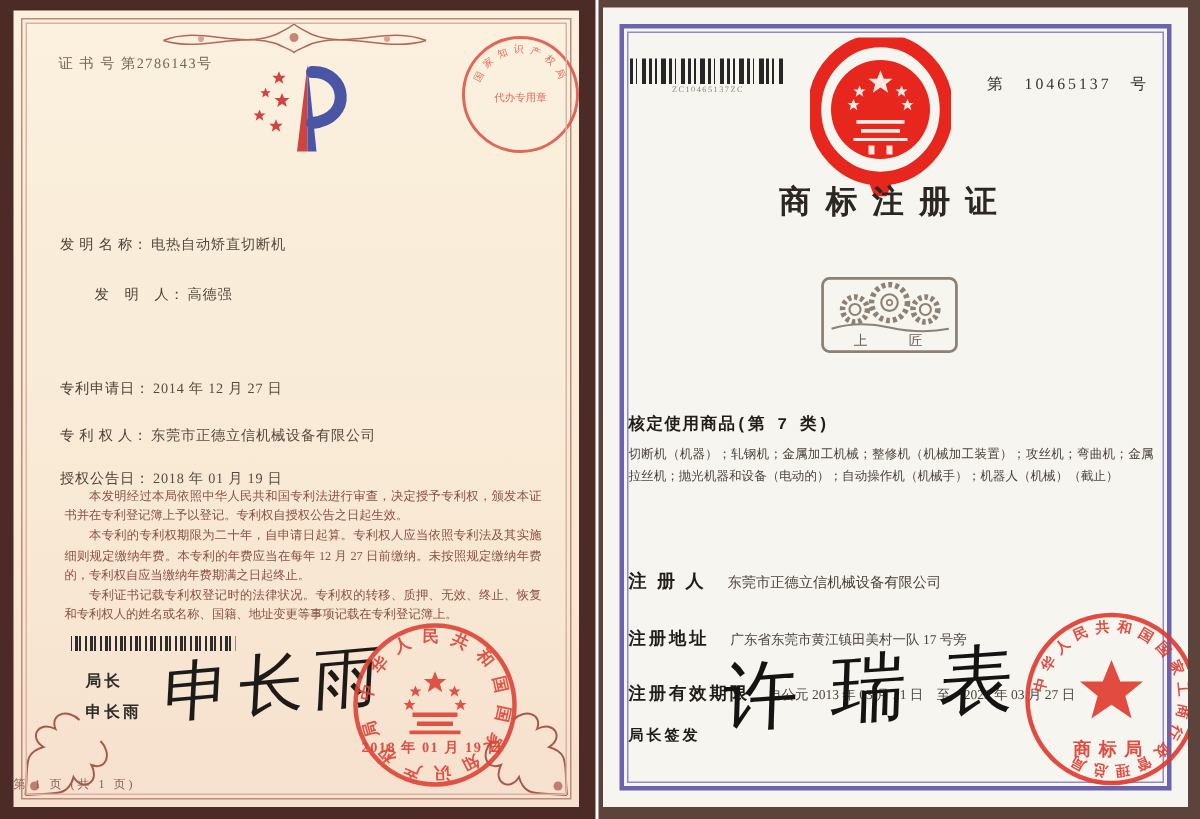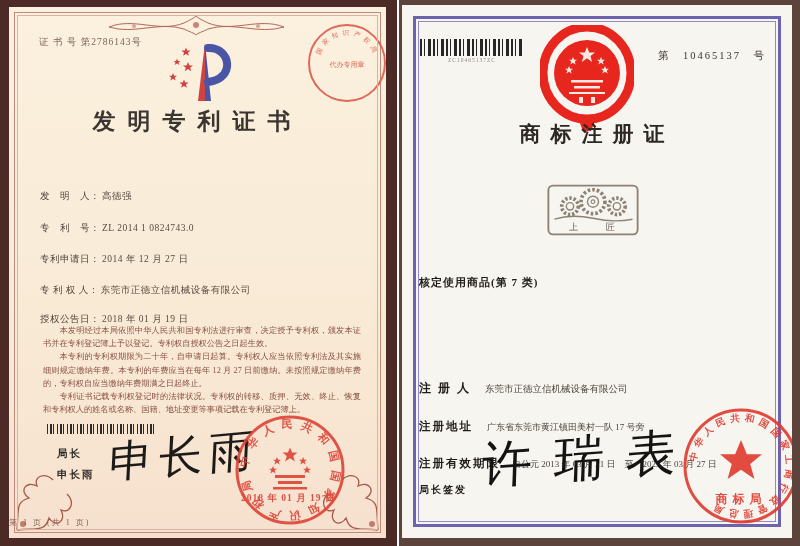--- a/index.html
+++ b/index.html
@@ -35,21 +35,21 @@
   .photo-right{left:399px;top:0;width:401px;height:546px;background:#5c433c;padding:5px 8px 8px 3px;box-sizing:border-box;}
   .paper-right{position:relative;width:100%;height:100%;overflow:hidden;background:#f7f5f0;}
   .tm-frame{position:absolute;inset:11px;border:3px solid #6b63ad;pointer-events:none;}
   .tm-frame::after{content:"";position:absolute;inset:2px;border:1px solid #918ac6;}
   .barcode2{left:18px;top:34px;width:104px;height:17px;
       background:repeating-linear-gradient(90deg,#262626 0 2px,transparent 2px 4px,#262626 4px 5px,transparent 5px 8px,#262626 8px 11px,transparent 11px 13px);}
   .barcode2-cap{left:18px;top:52px;width:104px;text-align:center;font-size:5.5px;color:#8d867c;letter-spacing:1px;}
   .tm-regno{left:255px;top:44px;width:110px;font-size:10.5px;color:#3a332c;letter-spacing:2px;text-align:center;}
   .tm-title{left:0;top:115px;width:100%;text-align:center;font-size:21px;font-weight:bold;
       color:#2c2723;letter-spacing:10px;}
-  .goods-head{left:17px;top:270px;font-size:11px;font-weight:bold;color:#211d19;letter-spacing:1px;}
+  .goods-head{left:17px;top:270px;font-size:11px;font-weight:bold;color:#211d19;letter-spacing:1px;font-family:Liberation Mono, monospace;}
   .goods-text{left:17px;top:290px;width:350px;font-size:8.4px;line-height:15px;color:#4d453d;text-align:justify;}
   .tm-row-lab{font-weight:bold;color:#211d19;letter-spacing:2px;}
   .tm-row-val{color:#4d453d;}
   .sig-tm{left:80px;top:420px;font-size:50px;color:#151413;transform:rotate(-4deg) skewX(-6deg);
       letter-spacing:22px;white-space:nowrap;}
   .seal{opacity:.9;}
 </style>
 </head>
 <body>
 
@@ -105,27 +105,26 @@
           <use href="#st5" transform="translate(16,23) scale(0.7)"></use>
           <use href="#st5" transform="translate(27,28) scale(1.0)"></use>
           <use href="#st5" transform="translate(12,38) scale(0.8)"></use>
           <use href="#st5" transform="translate(23,45) scale(0.9)"></use>
         </g>
         <polygon points="44,4 37,62 44,62" fill="#cf4440"></polygon>
         <polygon points="44,4 44,62 50,62" fill="#4a55a5"></polygon>
         <path d="M47,9 C70,8 75,40 47,43" fill="none" stroke="#4a55a5" stroke-width="8" stroke-linecap="round"></path>
       </svg>
 
-      <div class="abs patent-title">发明专利证书</div>
-
-      <div class="abs field-row" style="top:183px;">
+
+      <div class="abs field-row" style="top:150px;">
+        <span class="lab">发 明 名 称：</span><span class="val">电热自动矫直切断机</span>
+      </div>
+      <div class="abs field-row" style="top:183px;margin-left:23px;">
         <span class="lab">发　明　人：</span><span class="val">高德强</span>
-      </div>
-      <div class="abs field-row" style="top:215px;">
-        <span class="lab">专　利　号：</span><span class="val">ZL 2014 1 0824743.0</span>
       </div>
       <div class="abs field-row" style="top:246px;">
         <span class="lab">专利申请日：</span><span class="val">2014 年 12 月 27 日</span>
       </div>
       <div class="abs field-row" style="top:277px;">
         <span class="lab">专 利 权 人：</span><span class="val">东莞市正德立信机械设备有限公司</span>
       </div>
       <div class="abs field-row" style="top:306px;">
         <span class="lab">授权公告日：</span><span class="val">2018 年 01 月 19 日</span>
       </div>
@@ -208,20 +207,21 @@
           <circle cx="50" cy="19" r="6" stroke-width="1.5"></circle>
           <circle cx="50" cy="19" r="2" stroke-width="1.2"></circle>
           <circle cx="76" cy="24" r="9" stroke-width="4" stroke-dasharray="2.6 2"></circle>
           <circle cx="76" cy="24" r="4" stroke-width="1.5"></circle>
           <path d="M8,38 Q27,32 50,37 T93,38" stroke-width="1.5"></path>
         </g>
         <text x="54" y="50" text-anchor="middle" font-size="10" letter-spacing="10" fill="#6b6157">上　匠</text>
       </svg>
 
       <div class="abs goods-head">核定使用商品(第 7 类)</div>
+      <div class="abs goods-text">切断机（机器）；轧钢机；金属加工机械；整修机（机械加工装置）；攻丝机；弯曲机；金属拉丝机；抛光机器和设备（电动的）；自动操作机（机械手）；机器人（机械）（截止）</div>
 
       <div class="abs" style="left:17px;top:373px;">
         <span class="tm-row-lab" style="font-size:12px;margin-top:40px;">注 册 人</span>
         <span class="tm-row-val" style="font-size:9.5px;margin-left:10px;">东莞市正德立信机械设备有限公司</span>
       </div>
 
       <div class="abs" style="left:17px;top:411px;">
         <span class="tm-row-lab" style="font-size:11.5px;">注册地址</span>
         <span class="tm-row-val" style="font-size:9px;margin-left:10px;">广东省东莞市黄江镇田美村一队 17 号旁</span>
       </div>

